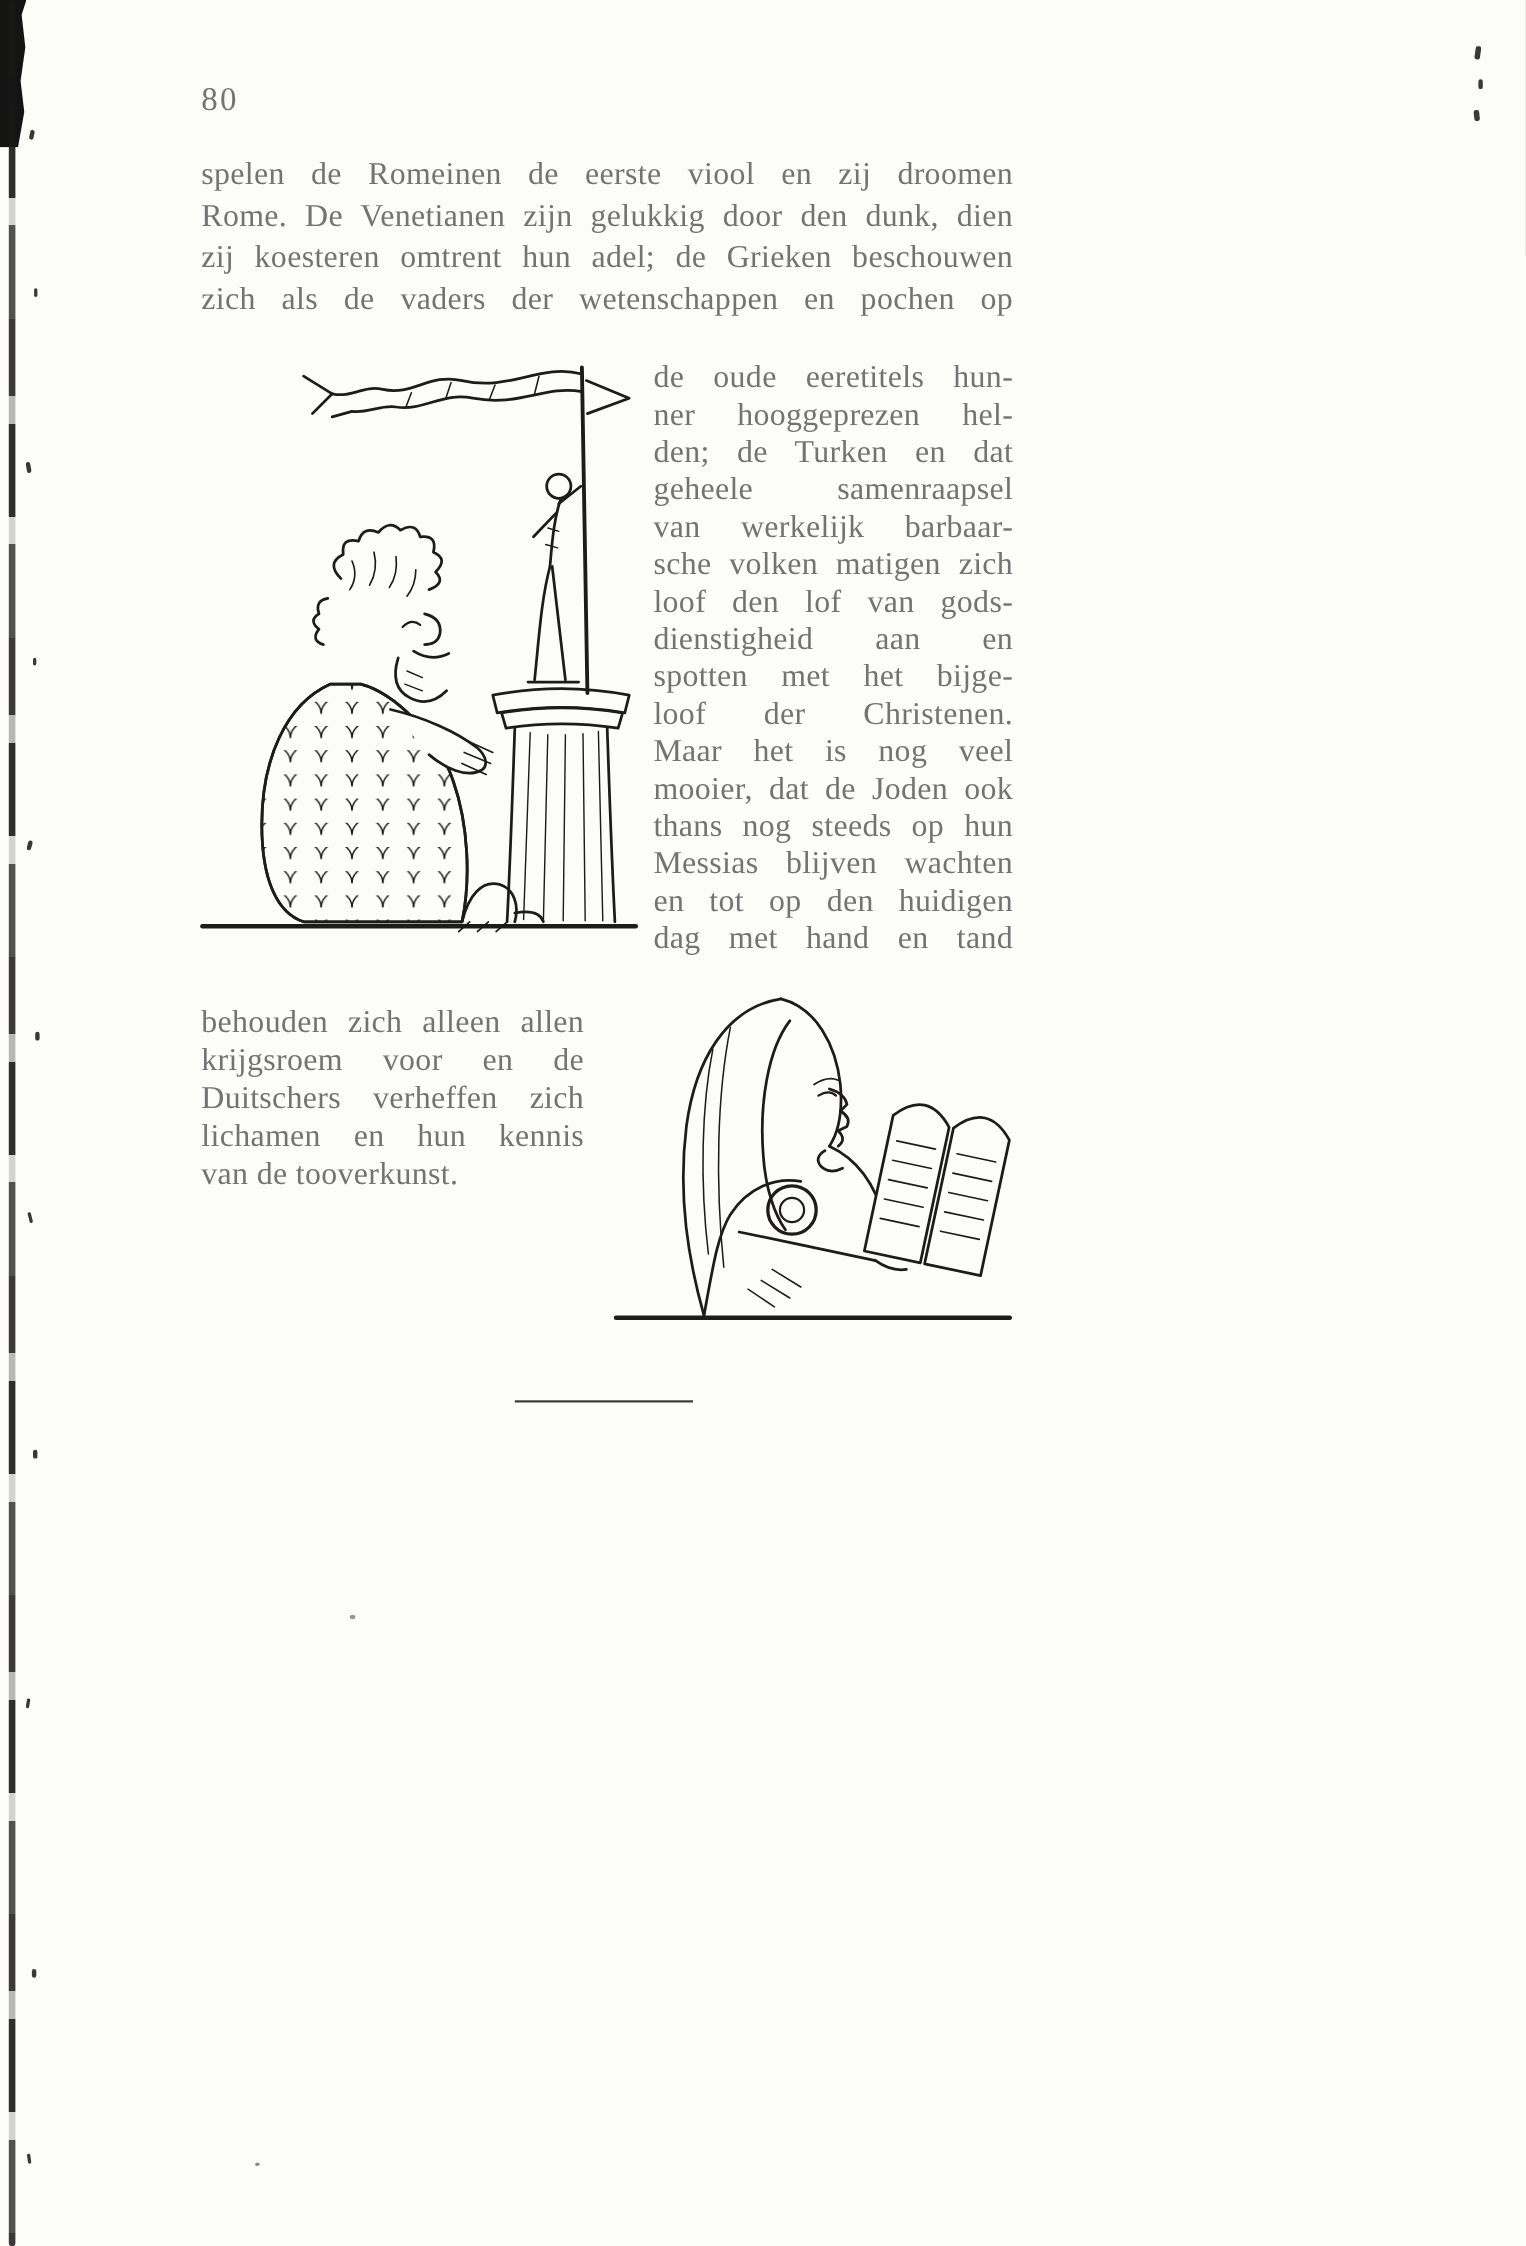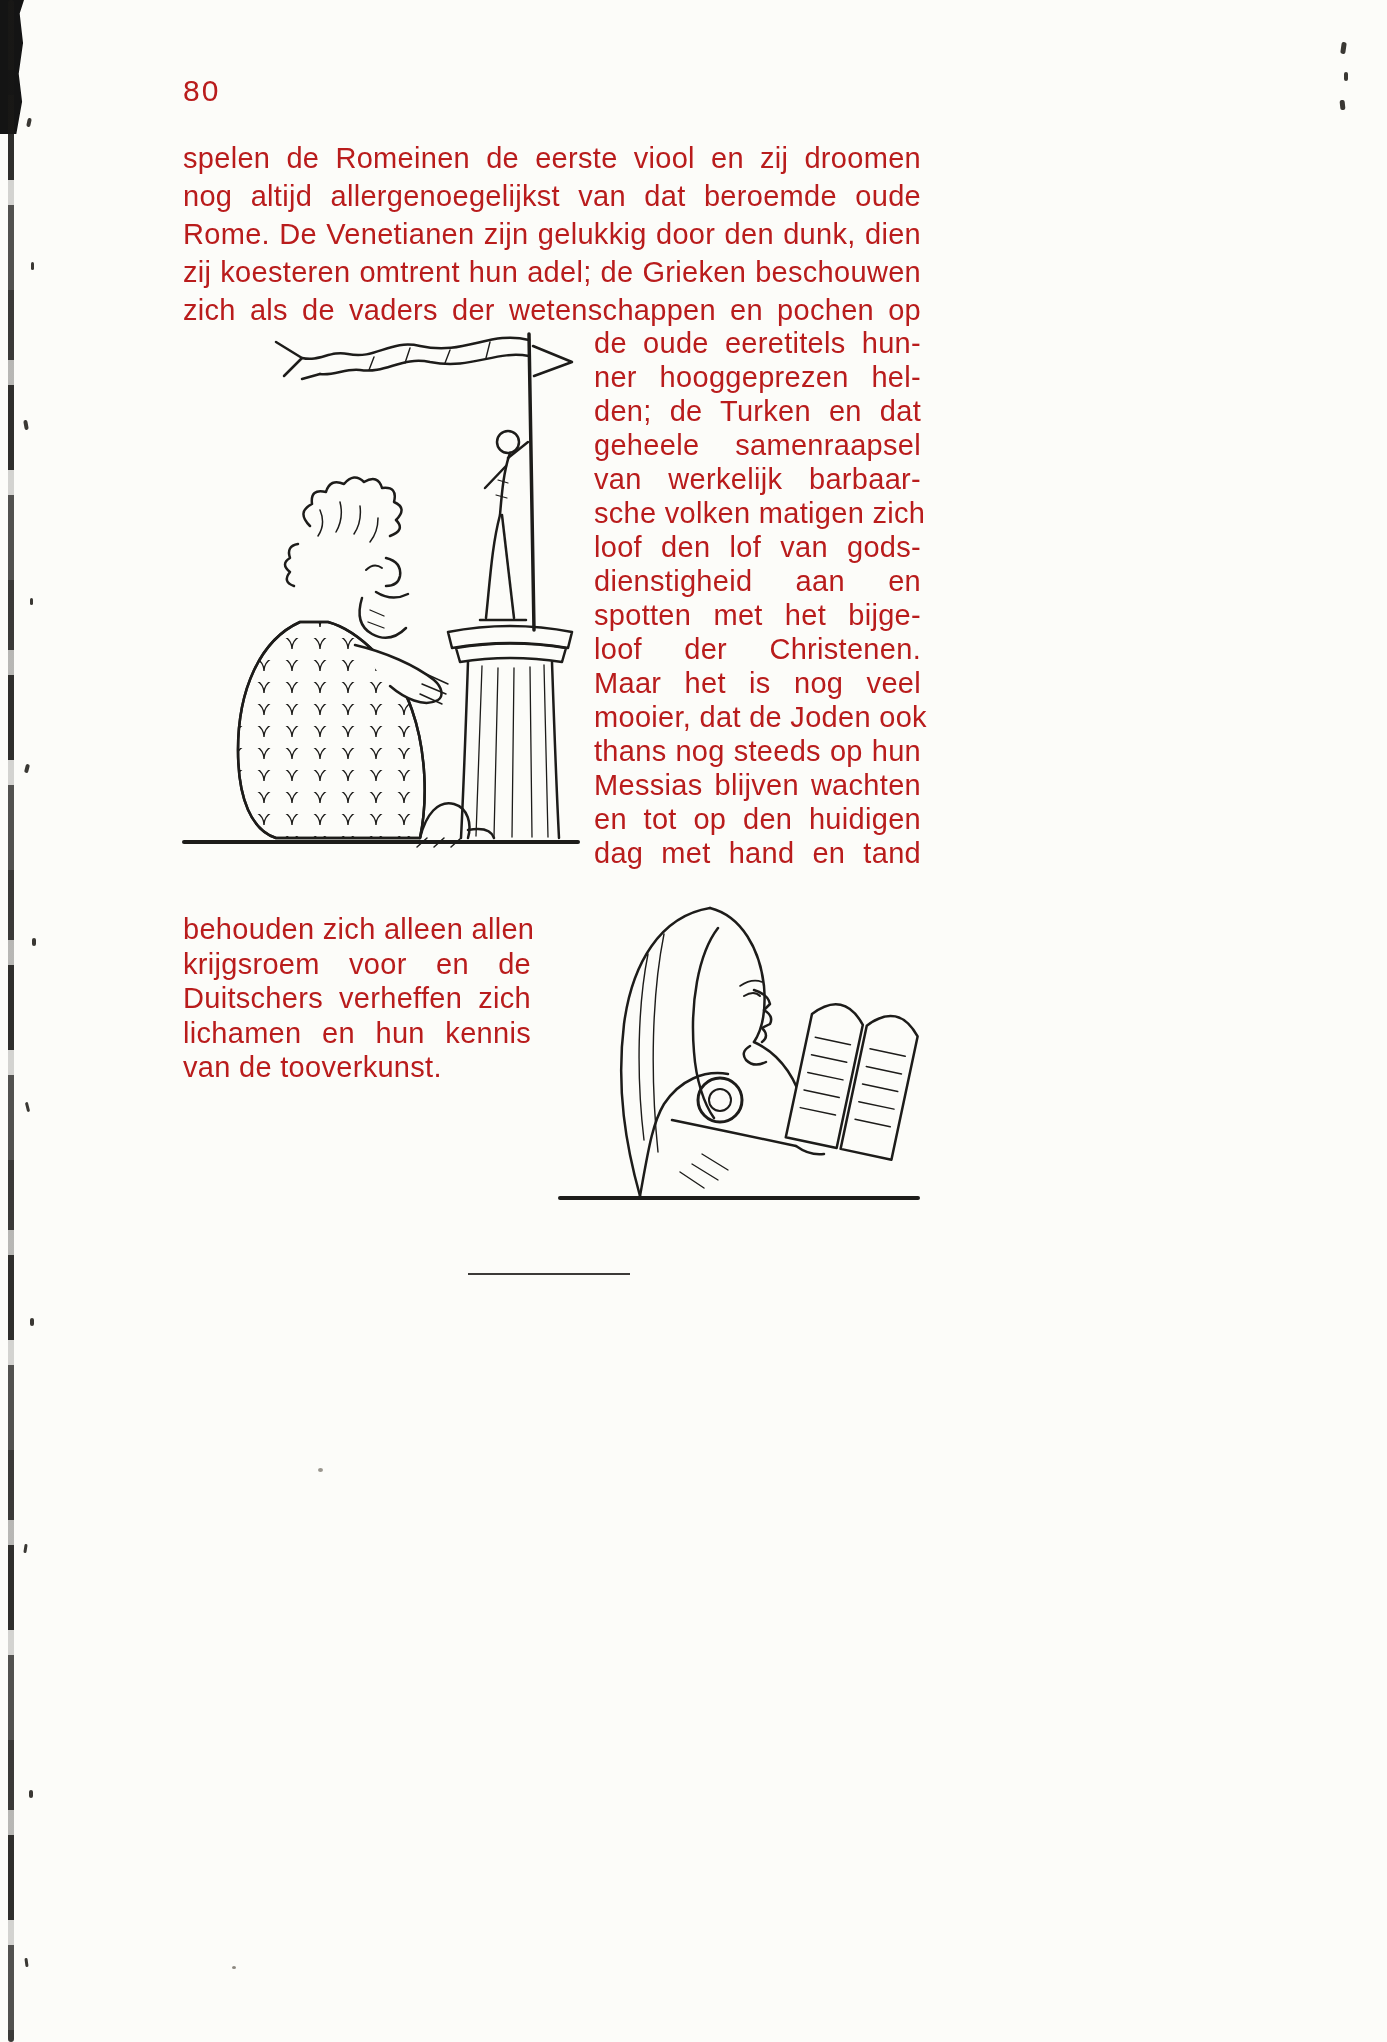--- a/index.html
+++ b/index.html
@@ -1,22 +1,22 @@
 <!DOCTYPE html>
 <html><head>
 <meta charset="utf-8">
 <style>
   html,body{margin:0;padding:0;background:#d8d6d2;}
   .page{
     position:relative;
     width:1387px;height:2042px;
     background:#fcfcf9;
     overflow:hidden;
-    font-family:Liberation Sans, sans-serif;
-    color:#b91c1c;
+    font-family:Liberation Serif, serif;
+    color:#737373;
   }
   
   .binding-block{
     position:absolute;left:0;top:0;width:24px;height:134px;background:#141414;
     clip-path:polygon(0 0,100% 0,82% 10%,96% 32%,78% 55%,92% 76%,68% 100%,0 100%);
   }
   .binding-line{
     position:absolute;left:8px;top:0;width:6px;height:2042px;
     background:repeating-linear-gradient(180deg,
       rgba(25,24,22,.85) 0 70px, rgba(25,24,22,.30) 70px 95px,
@@ -67,21 +67,20 @@
   <div class="speck" style="left:1341px;top:42px;width:5px;height:12px;transform:rotate(8deg);"></div>
   <div class="speck" style="left:1344px;top:72px;width:4px;height:9px;"></div>
   <div class="speck" style="left:1340px;top:100px;width:5px;height:10px;transform:rotate(-6deg);"></div>
   <div class="speck" style="left:318px;top:1468px;width:5px;height:4px;background:#9a968e;border-radius:50%;"></div>
   <div class="speck" style="left:232px;top:1966px;width:4px;height:3px;background:#8c8880;border-radius:50%;"></div>
 
   <div class="page-number">80</div>
 
   <div class="full-lines">
     <div class="line">spelen de Romeinen de eerste viool en zij droomen</div>
-    <div class="line">nog altijd allergenoegelijkst van dat beroemde oude</div>
     <div class="line">Rome. De Venetianen zijn gelukkig door den dunk, dien</div>
     <div class="line">zij koesteren omtrent hun adel; de Grieken beschouwen</div>
     <div class="line">zich als de vaders der wetenschappen en pochen op</div>
   </div>
 
   <div class="right-col">
     <div class="line">de oude eeretitels hun-</div>
     <div class="line">ner hooggeprezen hel-</div>
     <div class="line">den; de Turken en dat</div>
     <div class="line">geheele samenraapsel</div>

